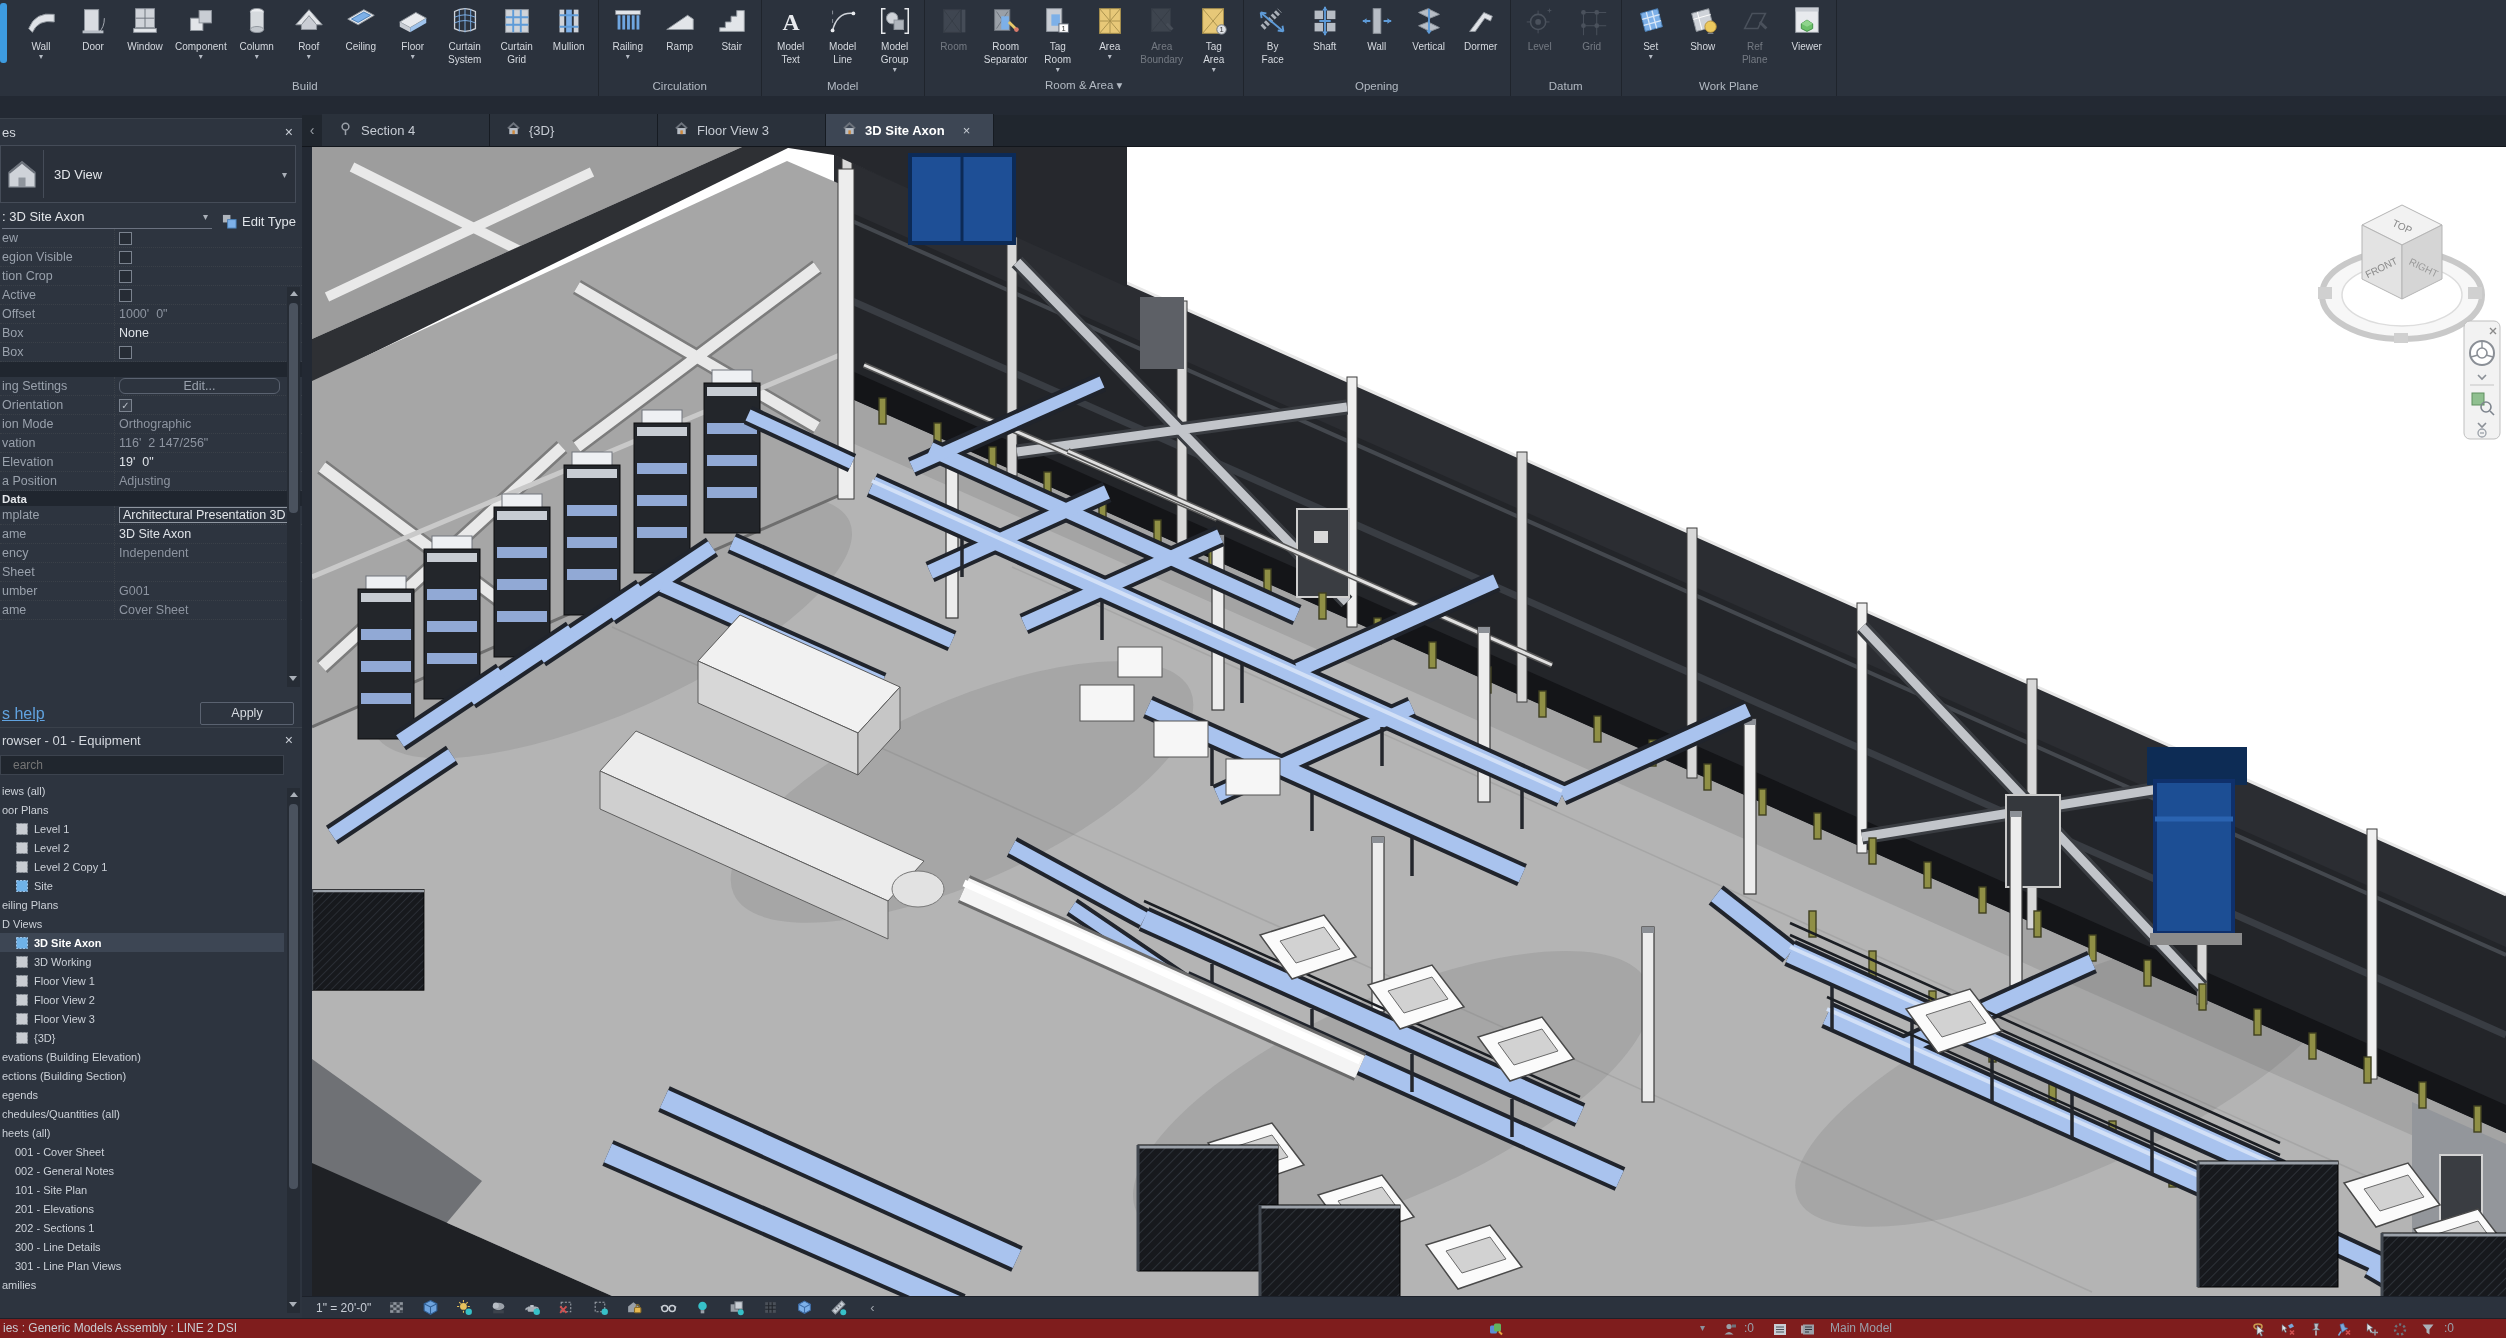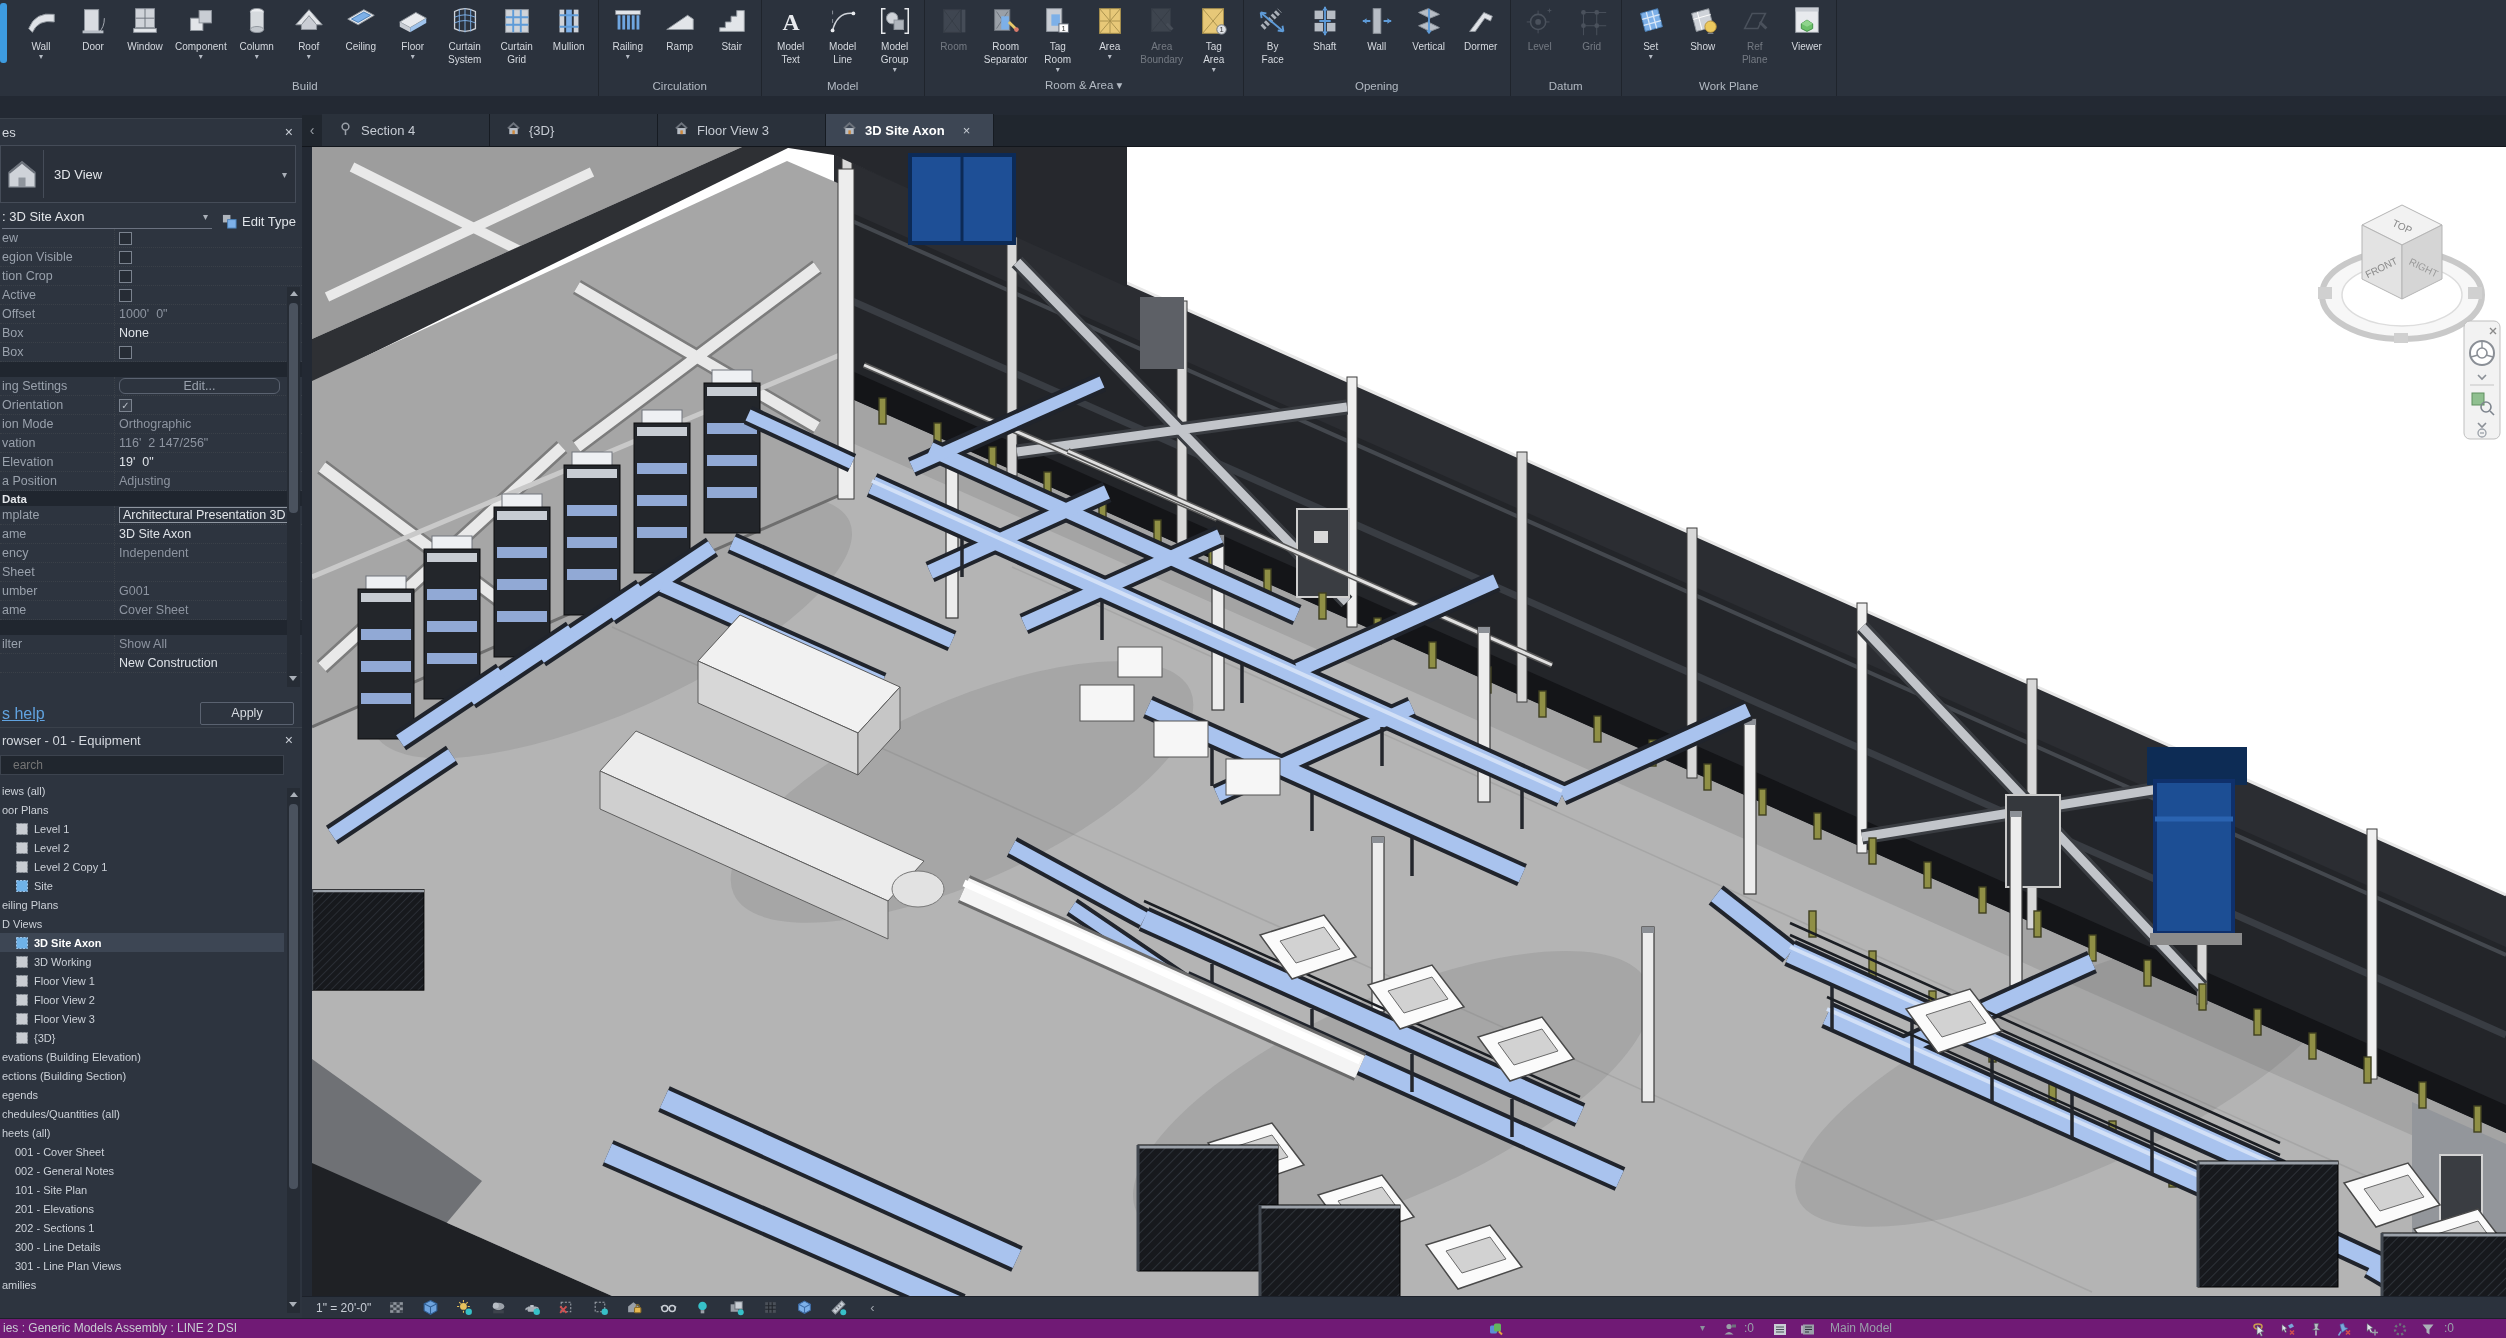--- a/index.html
+++ b/index.html
@@ -65,21 +65,21 @@
   .ticon{display:flex;width:14px;height:14px;}
   
   #canvas{position:absolute;left:312px;top:147px;width:2194px;height:1149px;background:#ffffff;overflow:hidden;}
   #scene{position:absolute;left:0;top:0;}
   
   #viewbar{position:absolute;left:302px;right:0;top:1296px;height:22px;background:#2b323d;display:flex;align-items:center;gap:17px;padding-left:14px;border-top:1px solid #1c212a;box-sizing:border-box;}
   #vb-scale{color:#c9ced6;font-size:12px;white-space:pre;}
   .vbi{width:17px;height:17px;display:flex;align-items:center;justify-content:center;}
   #vb-collapse{color:#9aa0a8;font-size:13px;margin-left:6px;}
   
-  #statusbar{position:absolute;left:0;right:0;top:1318px;height:20px;background:#701a75;border-top:1px solid #1c212a;box-sizing:border-box;color:#c8ccd2;font-size:12px;}
+  #statusbar{position:absolute;left:0;right:0;top:1318px;height:20px;background:#7f1d1d;border-top:1px solid #1c212a;box-sizing:border-box;color:#c8ccd2;font-size:12px;}
   #sb-sel{position:absolute;left:3px;top:2px;white-space:nowrap;}
   .sbi{position:absolute;top:2px;width:16px;height:16px;display:flex;}
   #sb-chev{position:absolute;left:1700px;top:3px;color:#8a919c;font-size:10px;}
   #sb-req{position:absolute;left:1744px;top:2px;color:#9aa0aa;}
   #sb-mm{position:absolute;left:1830px;top:2px;color:#9aa0aa;}
   #sb-right{position:absolute;right:70px;top:2px;display:flex;gap:12px;align-items:center;}
   #sb-filtn{position:absolute;right:52px;top:2px;color:#9aa0aa;}
 </style>
 </head>
 <body>
@@ -748,45 +748,20 @@
 
                   <span class="ptxt muted">G001</span>
 
                 </div>
               </div>
             <div class="prow">
                 <div class="plabel">ame</div>
                 <div class="pval">
 
                   <span class="ptxt muted">Cover Sheet</span>
-
-                </div>
-              </div>
-          </div>
-        </div>
-        <div class="pgroup">
-          <div class="pgbar">
-            <span></span>
-            <span class="pgchev"></span>
-          </div>
-          <div>
-
-          <div class="prow">
-                <div class="plabel">ilter</div>
-                <div class="pval">
-
-                  <span class="ptxt muted">Show All</span>
-
-                </div>
-              </div>
-            <div class="prow">
-                <div class="plabel"></div>
-                <div class="pval">
-
-                  <span class="ptxt">New Construction</span>
 
                 </div>
               </div>
           </div>
         </div>
       </div>
     <div class="vscroll" style="right:2px;top:168px;height:400px;">
       <div class="tri-up"></div>
       <div class="vthumb" style="top:16px;height:210px;"></div>
       <div class="tri-dn" style="position:absolute;bottom:2px;left:2px;"></div>

